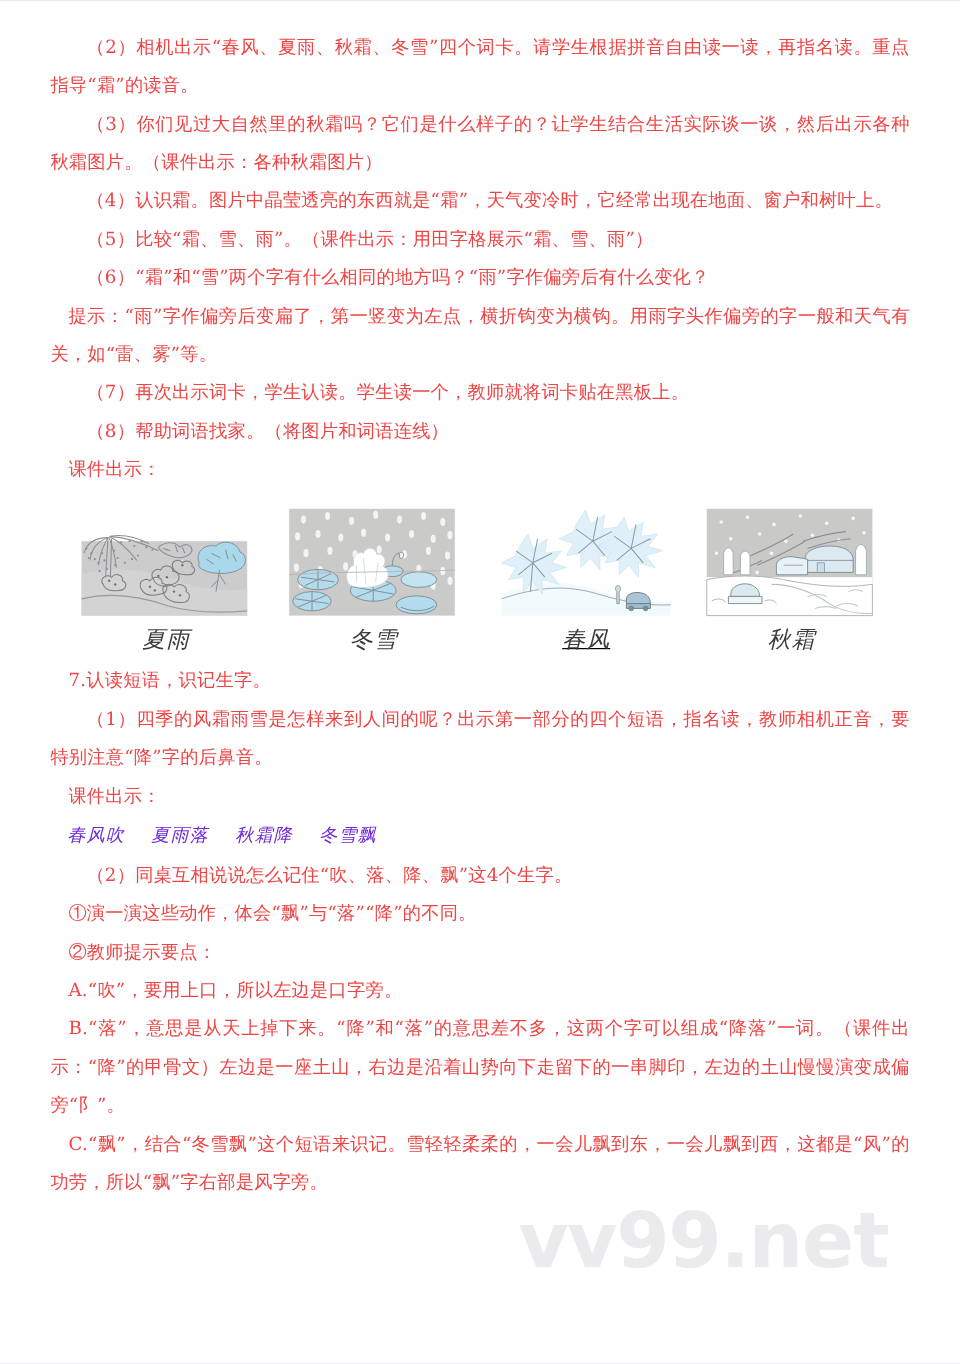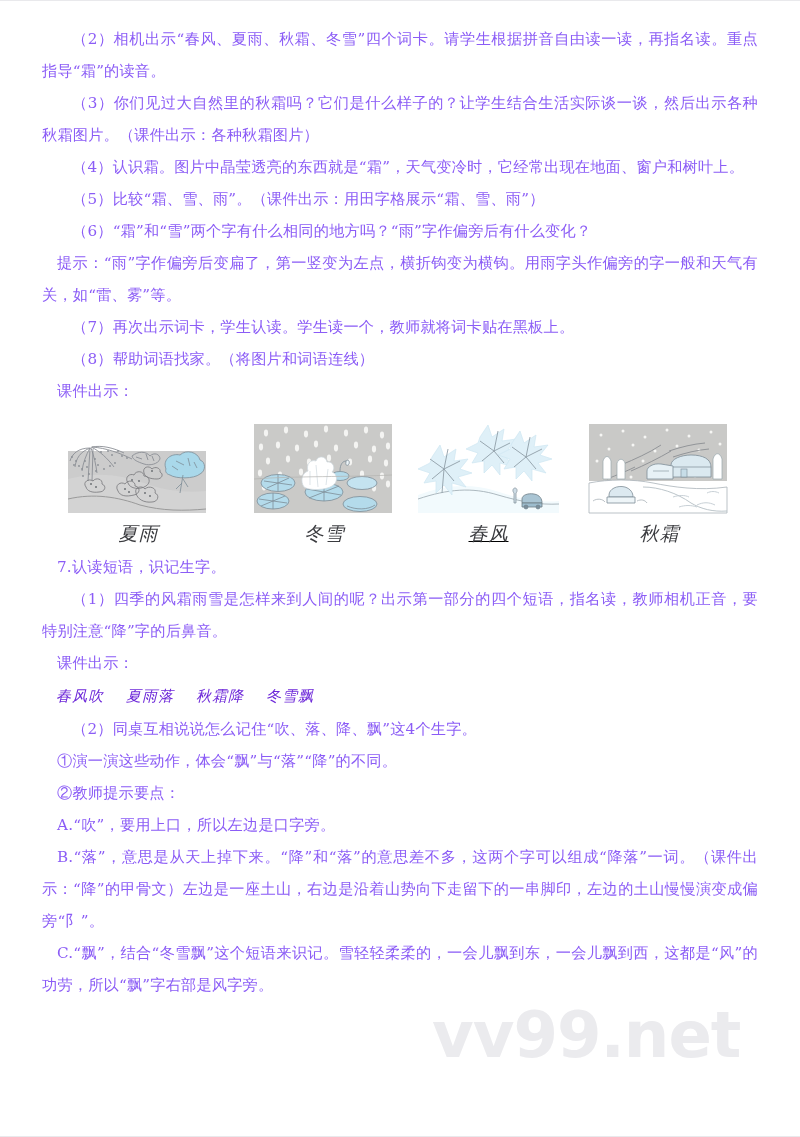--- a/index.html
+++ b/index.html
@@ -35,21 +35,21 @@
     letter-spacing: -1px;
     color: #ebebee;
     z-index: 1;
     user-select: none;
     white-space: nowrap;
   }
   p.para {
     margin: 0 0 0 0;
     font-size: 15.2px;
     line-height: 32px;
-    color: #8b5cf6;
+    color: #ef4444;
     text-align: justify;
     text-justify: inter-ideograph;
     letter-spacing: 0.2px;
   }
   p.indent2 { text-indent: 30px; }
   p.indent1 { text-indent: 15px; }
 
   .gap-sm { height: 3px; }
 
   
@@ -58,21 +58,21 @@
     display: flex;
     margin-top: 14px;
     padding-left: 14px;
   }
   .pic-cell {
     width: 178px;
     display: flex;
     flex-direction: column;
     align-items: flex-start;
   }
-  .pic-cell.c2 { margin-left: 2px; align-items: center; }
+  .pic-cell.c2 { margin-left: 2px; }
   .pic-frame {
     width: 145px;
     height: 97px;
     position: relative;
     overflow: hidden;
   }
   .pic-caption {
     width: 145px;
     text-align: center;
     font-size: 19px;

